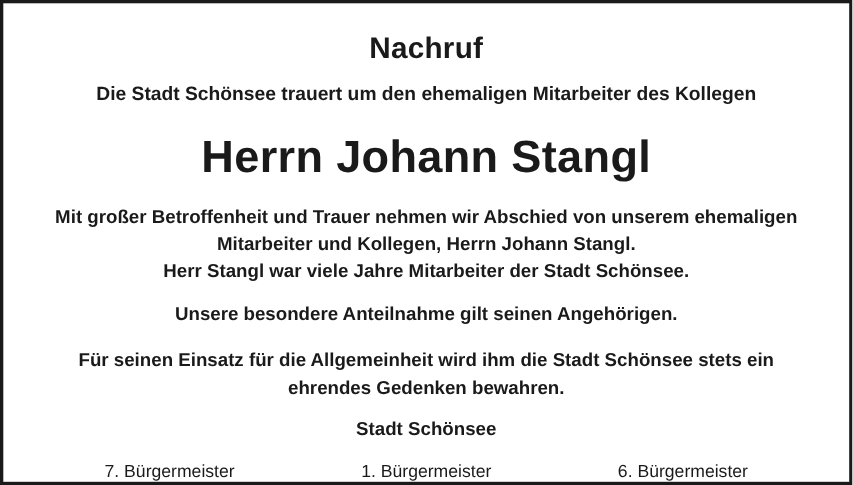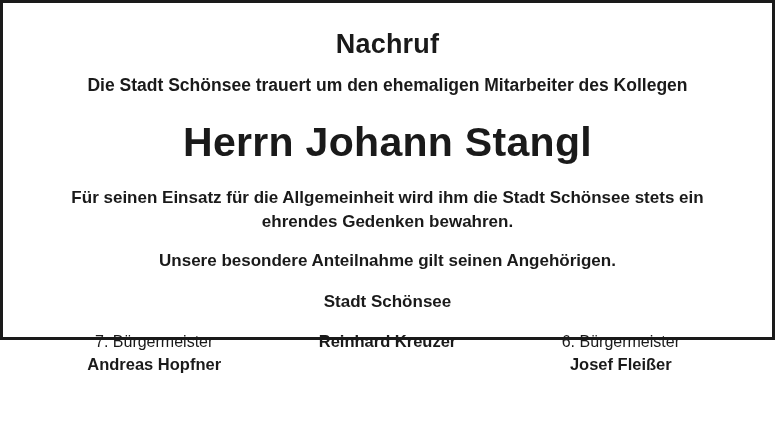--- a/index.html
+++ b/index.html
@@ -9,21 +9,21 @@
   }
   body {
     width: 775px;
     height: 441px;
     font-family: "Liberation Sans", sans-serif;
     color: #1a1a1a;
   }
   .obituary {
     box-sizing: border-box;
     width: 775px;
-    height: 340px;
+    height: 441px;
     border: 3px solid #1a1a1a;
     background: #ffffff;
     padding: 18px 30px 14px 30px;
     display: flex;
     flex-direction: column;
     align-items: center;
     text-align: center;
   }
   .title {
     font-size: 27px;
@@ -87,33 +87,36 @@
 <body>
 
 <div class="obituary">
 
   <div class="title">Nachruf</div>
 
   <div class="subtitle">Die Stadt Schönsee trauert um den ehemaligen Mitarbeiter des Kollegen</div>
 
   <div class="name">Herrn Johann Stangl</div>
 
+  <div class="para" style="white-space: pre-line;">Mit großer Betroffenheit und Trauer nehmen wir Abschied von unserem ehemaligen Mitarbeiter und Kollegen, Herrn Johann Stangl.
+Herr Stangl war viele Jahre Mitarbeiter der Stadt Schönsee.</div>
+
+  <div class="para para-last">Unsere besondere Anteilnahme gilt seinen Angehörigen.</div>
 
   <div class="para">Für seinen Einsatz für die Allgemeinheit wird ihm die Stadt Schönsee stets ein ehrendes Gedenken bewahren.</div>
-
-  <div class="para para-last">Unsere besondere Anteilnahme gilt seinen Angehörigen.</div>
 
   <div class="org">Stadt Schönsee</div>
 
   <div class="signatures">
     <div class="sig">
       <div class="sig-role">7. Bürgermeister</div>
       <div class="sig-name">Andreas Hopfner</div>
     </div>
     <div class="sig">
+      <div class="sig-role">1. Bürgermeister</div>
       <div class="sig-name">Reinhard Kreuzer</div>
     </div>
     <div class="sig">
       <div class="sig-role">6. Bürgermeister</div>
       <div class="sig-name">Josef Fleißer</div>
     </div>
   </div>
 
 </div>
 

